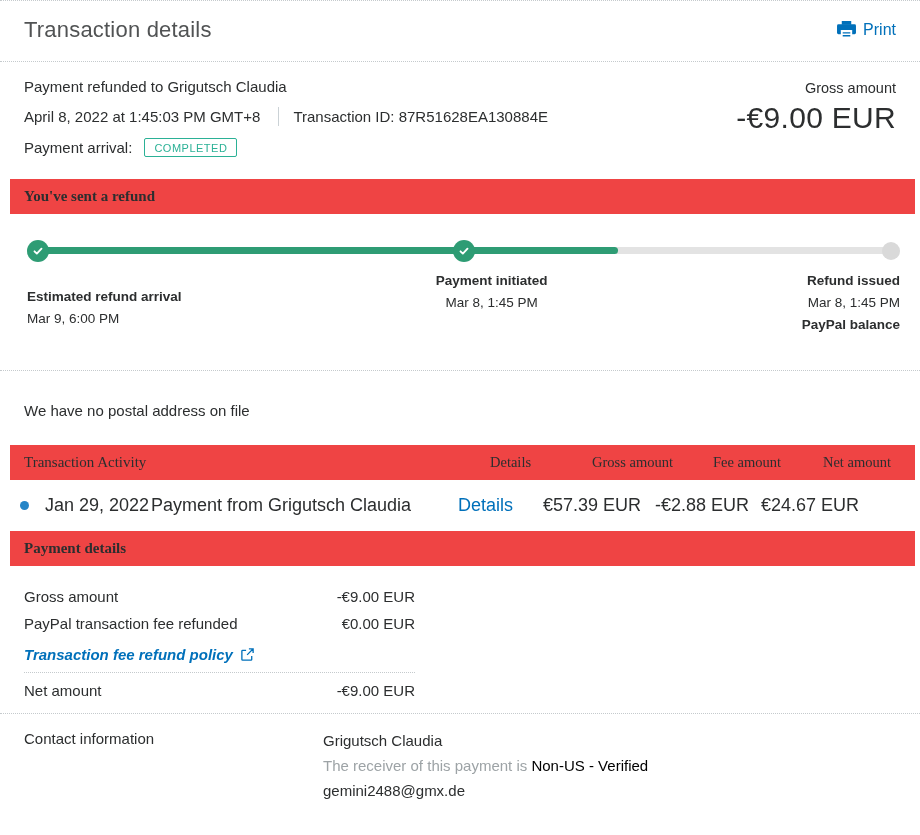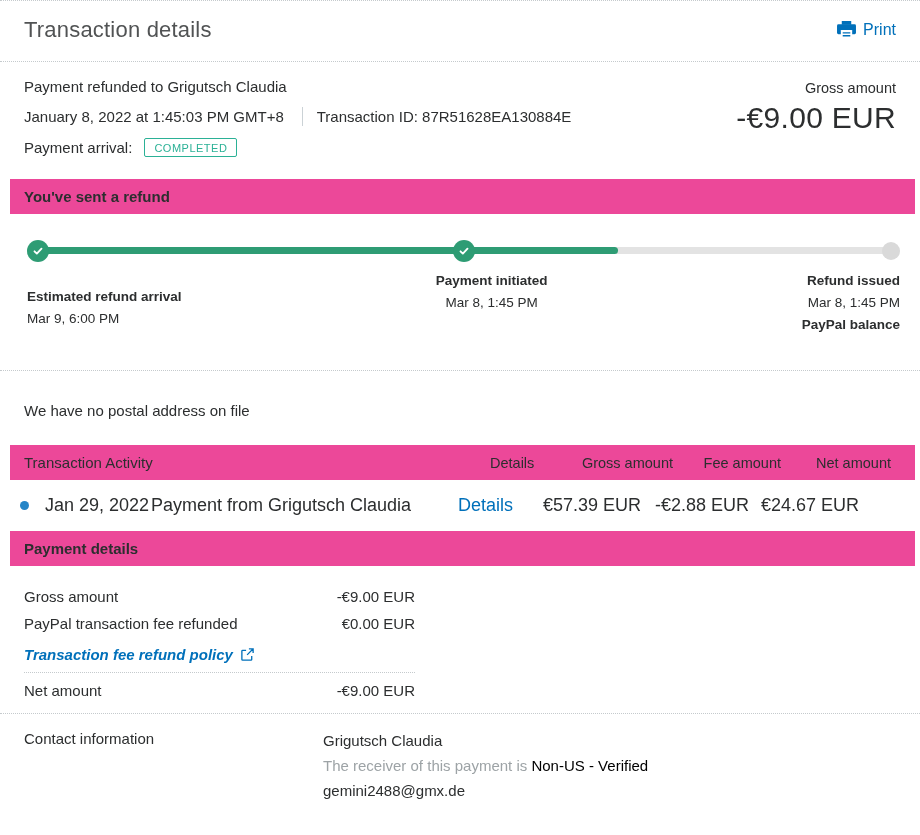--- a/index.html
+++ b/index.html
@@ -35,22 +35,22 @@
   .badge {
     font-size:11px; letter-spacing:.5px; color:#2bb196;
     border:1px solid #2bb196; padding:3px 9px 2px 9px; border-radius:2px;
   }
   .summary-right { text-align:right; }
   .gross-label { font-size:14.5px; margin-top:2px; }
   .big-amount { font-size:30px; font-weight:400; color:#2c2e2f; margin-top:5px; letter-spacing:.3px; }
 
   
   .bar {
-    background:#ec4899; margin:0 5px 0 10px;
-    padding:9px 14px; font-size:15px; font-weight:700;
+    background:#ef4444; margin:0 5px 0 10px;
+    padding:9px 14px; font-size:15px; font-weight:700;font-family:Liberation Serif, serif;
   }
   .bar.mt { margin-top:12px; }
 
   
   .timeline { padding: 26px 20px 0 27px; }
   .track { position:relative; height:22px; }
   .track-gray {
     position:absolute; left:10px; right:10px; top:7px; height:7px;
     background:#e3e3e3; border-radius:4px;
   }
@@ -131,21 +131,21 @@
         </svg>
       </span>
       <span>Print</span>
     </a>
   </header>
 
   <section class="summary">
     <div class="summary-left">
       <div class="refund-to">Payment refunded to Grigutsch Claudia</div>
       <div class="date-row">
-        <span>January 8, 2022 at 1:45:03 PM GMT+8</span>
+        <span>April 8, 2022 at 1:45:03 PM GMT+8</span>
         <span class="vsep"></span>
         <span>Transaction ID: 87R51628EA130884E</span>
       </div>
       <div class="status-row">
         <span class="status-label">Payment arrival:</span>
         <span class="badge">COMPLETED</span>
       </div>
     </div>
     <div class="summary-right">
       <div class="gross-label">Gross amount</div>

